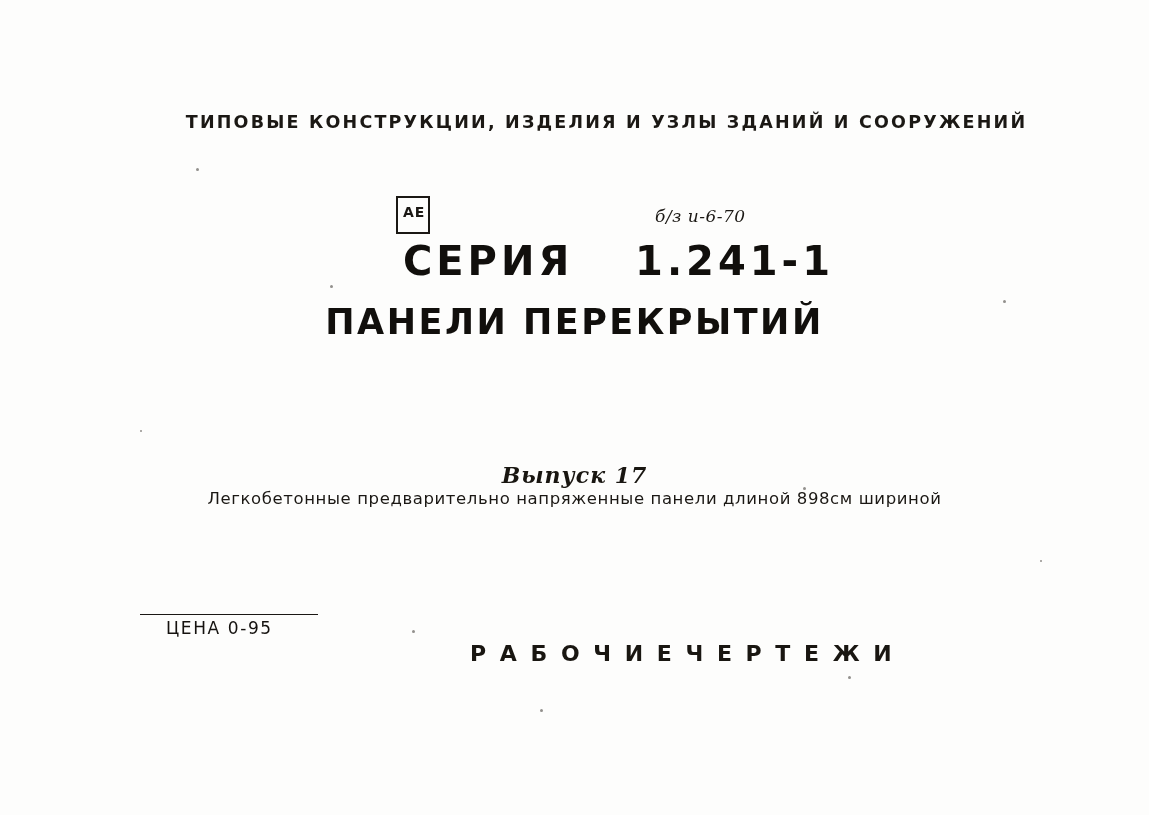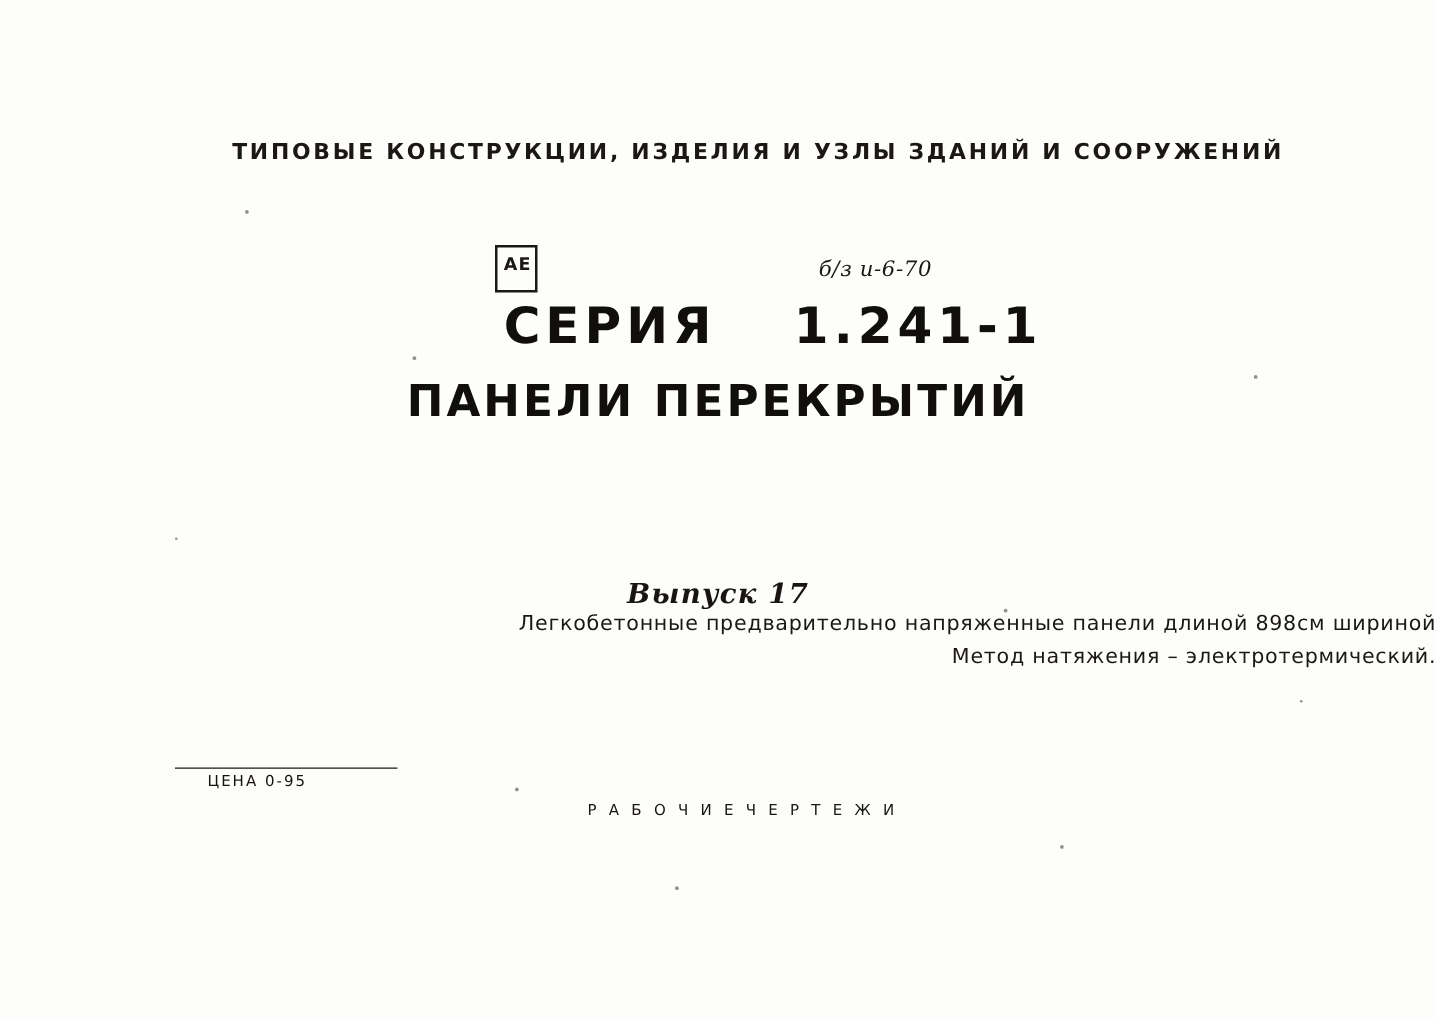--- a/index.html
+++ b/index.html
@@ -117,21 +117,21 @@
     top: 486px;
     left: 0;
     width: 100%;
     text-align: center;
     font-size: 16.5px;
     letter-spacing: 0.6px;
     line-height: 1.55;
     color: #1b1814;
     font-weight: 500;
   }
-  .desc .row { white-space: nowrap; text-align: right; }
+  .desc .row { white-space: nowrap; }
   .desc .u { text-decoration: underline; }
 
   .price-block {
     position: absolute;
     left: 140px;
     top: 612px;
     width: 178px;
   }
   .price-block .code {
     font-size: 22px;
@@ -139,34 +139,34 @@
     font-weight: 600;
     padding-left: 18px;
     color: #15120f;
   }
   .price-block .rule {
     border-bottom: 1.6px solid #1b1814;
     margin-top: 2px;
     width: 100%;
   }
   .price-block .price {
-    font-size: 12px;
+    font-size: 17px;
     letter-spacing: 1.6px;
     padding-left: 26px;
     padding-top: 3px;
     color: #15120f;
   }
 
   .working-drawings {
     position: absolute;
     left: 470px;
     top: 641px;
-    font-size: 12px;
+    font-size: 22px;
     letter-spacing: 3px;
-    font-weight: 400;
+    font-weight: 700;
     color: #191611;
     white-space: nowrap;
   }
 </style>
 </head>
 <body>
 
 <div class="page">
 
   <div class="header-line">ТИПОВЫЕ  КОНСТРУКЦИИ, ИЗДЕЛИЯ  И  УЗЛЫ  ЗДАНИЙ  И  СООРУЖЕНИЙ</div>
@@ -184,21 +184,20 @@
   </div>
 
   <div class="main-title">
     <div class="l1">ПАНЕЛИ   ПЕРЕКРЫТИЙ</div>
   </div>
 
   <div class="issue">Выпуск 17</div>
 
   <div class="desc">
     <div class="row">Легкобетонные предварительно напряженные панели длиной 898см шириной</div>
-    <div class="row">Метод  натяжения – электротермический.</div>
   </div>
 
   <div class="price-block">
     <div class="rule"></div>
     <div class="price">ЦЕНА  0-95</div>
   </div>
 
   <div class="working-drawings">Р А Б О Ч И Е    Ч Е Р Т Е Ж И</div>
 
   <div class="speck" style="left:196px;top:168px;width:3px;height:3px;"></div>

